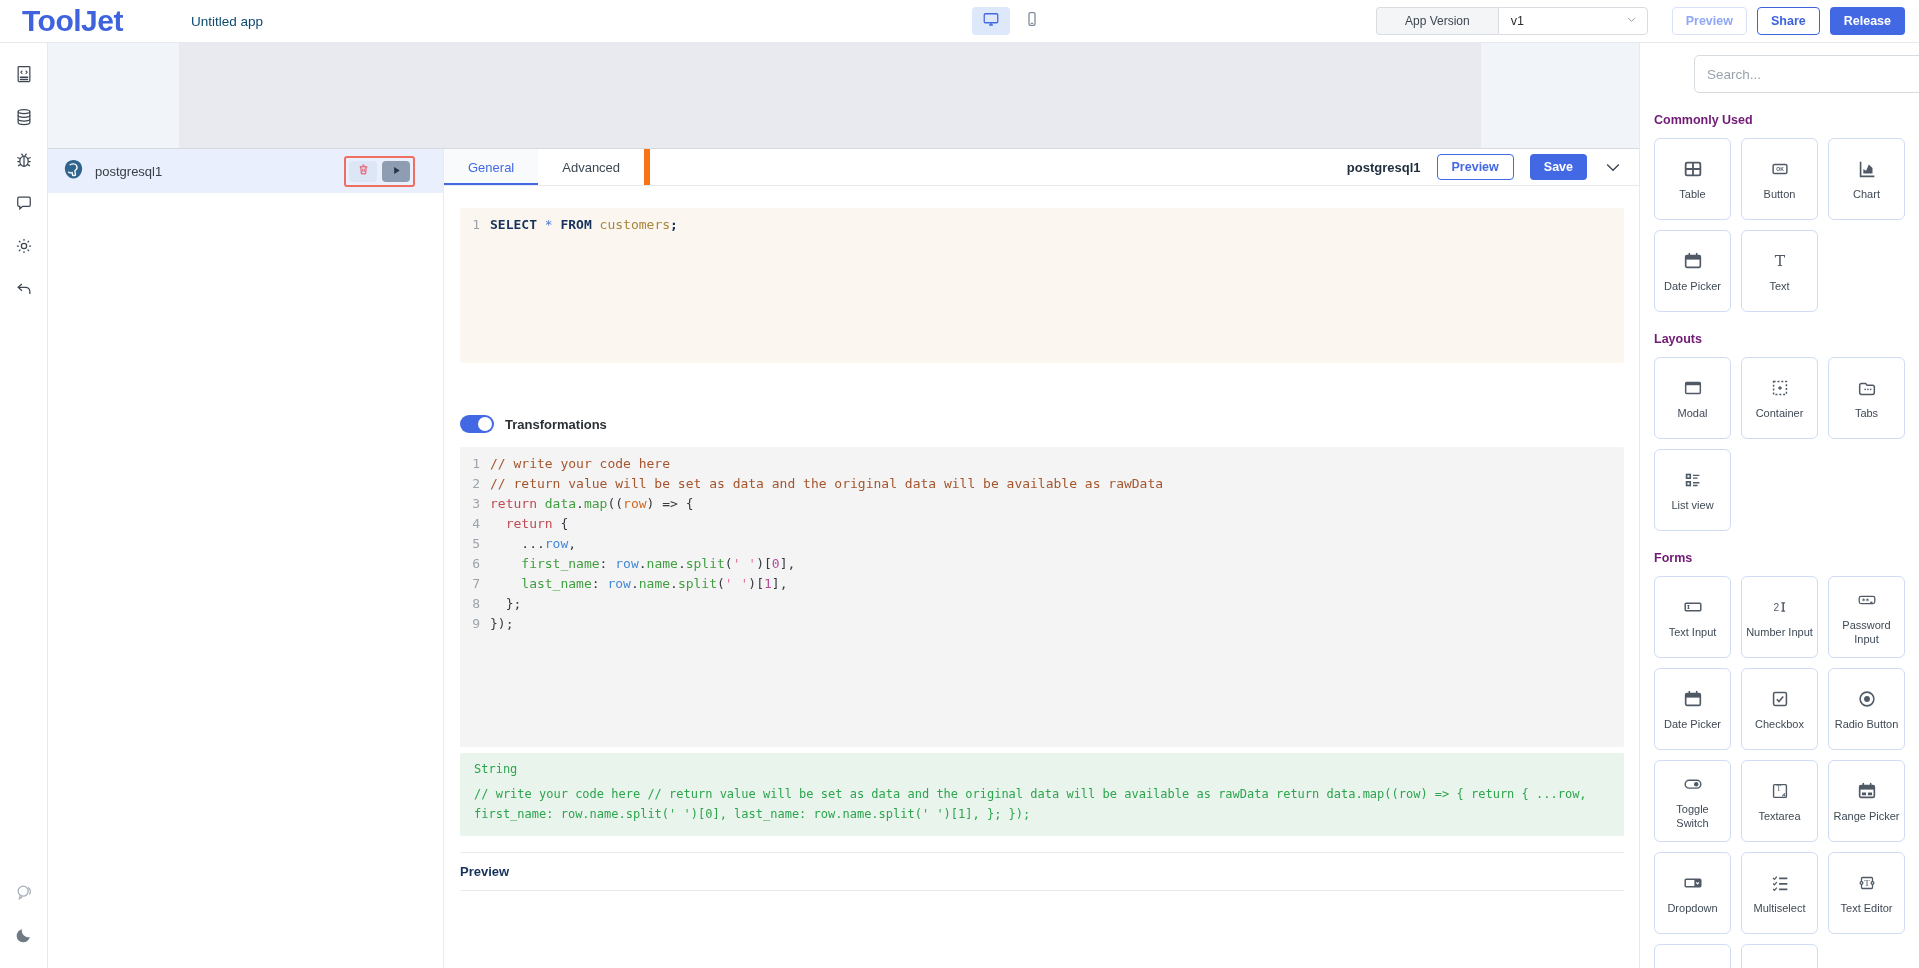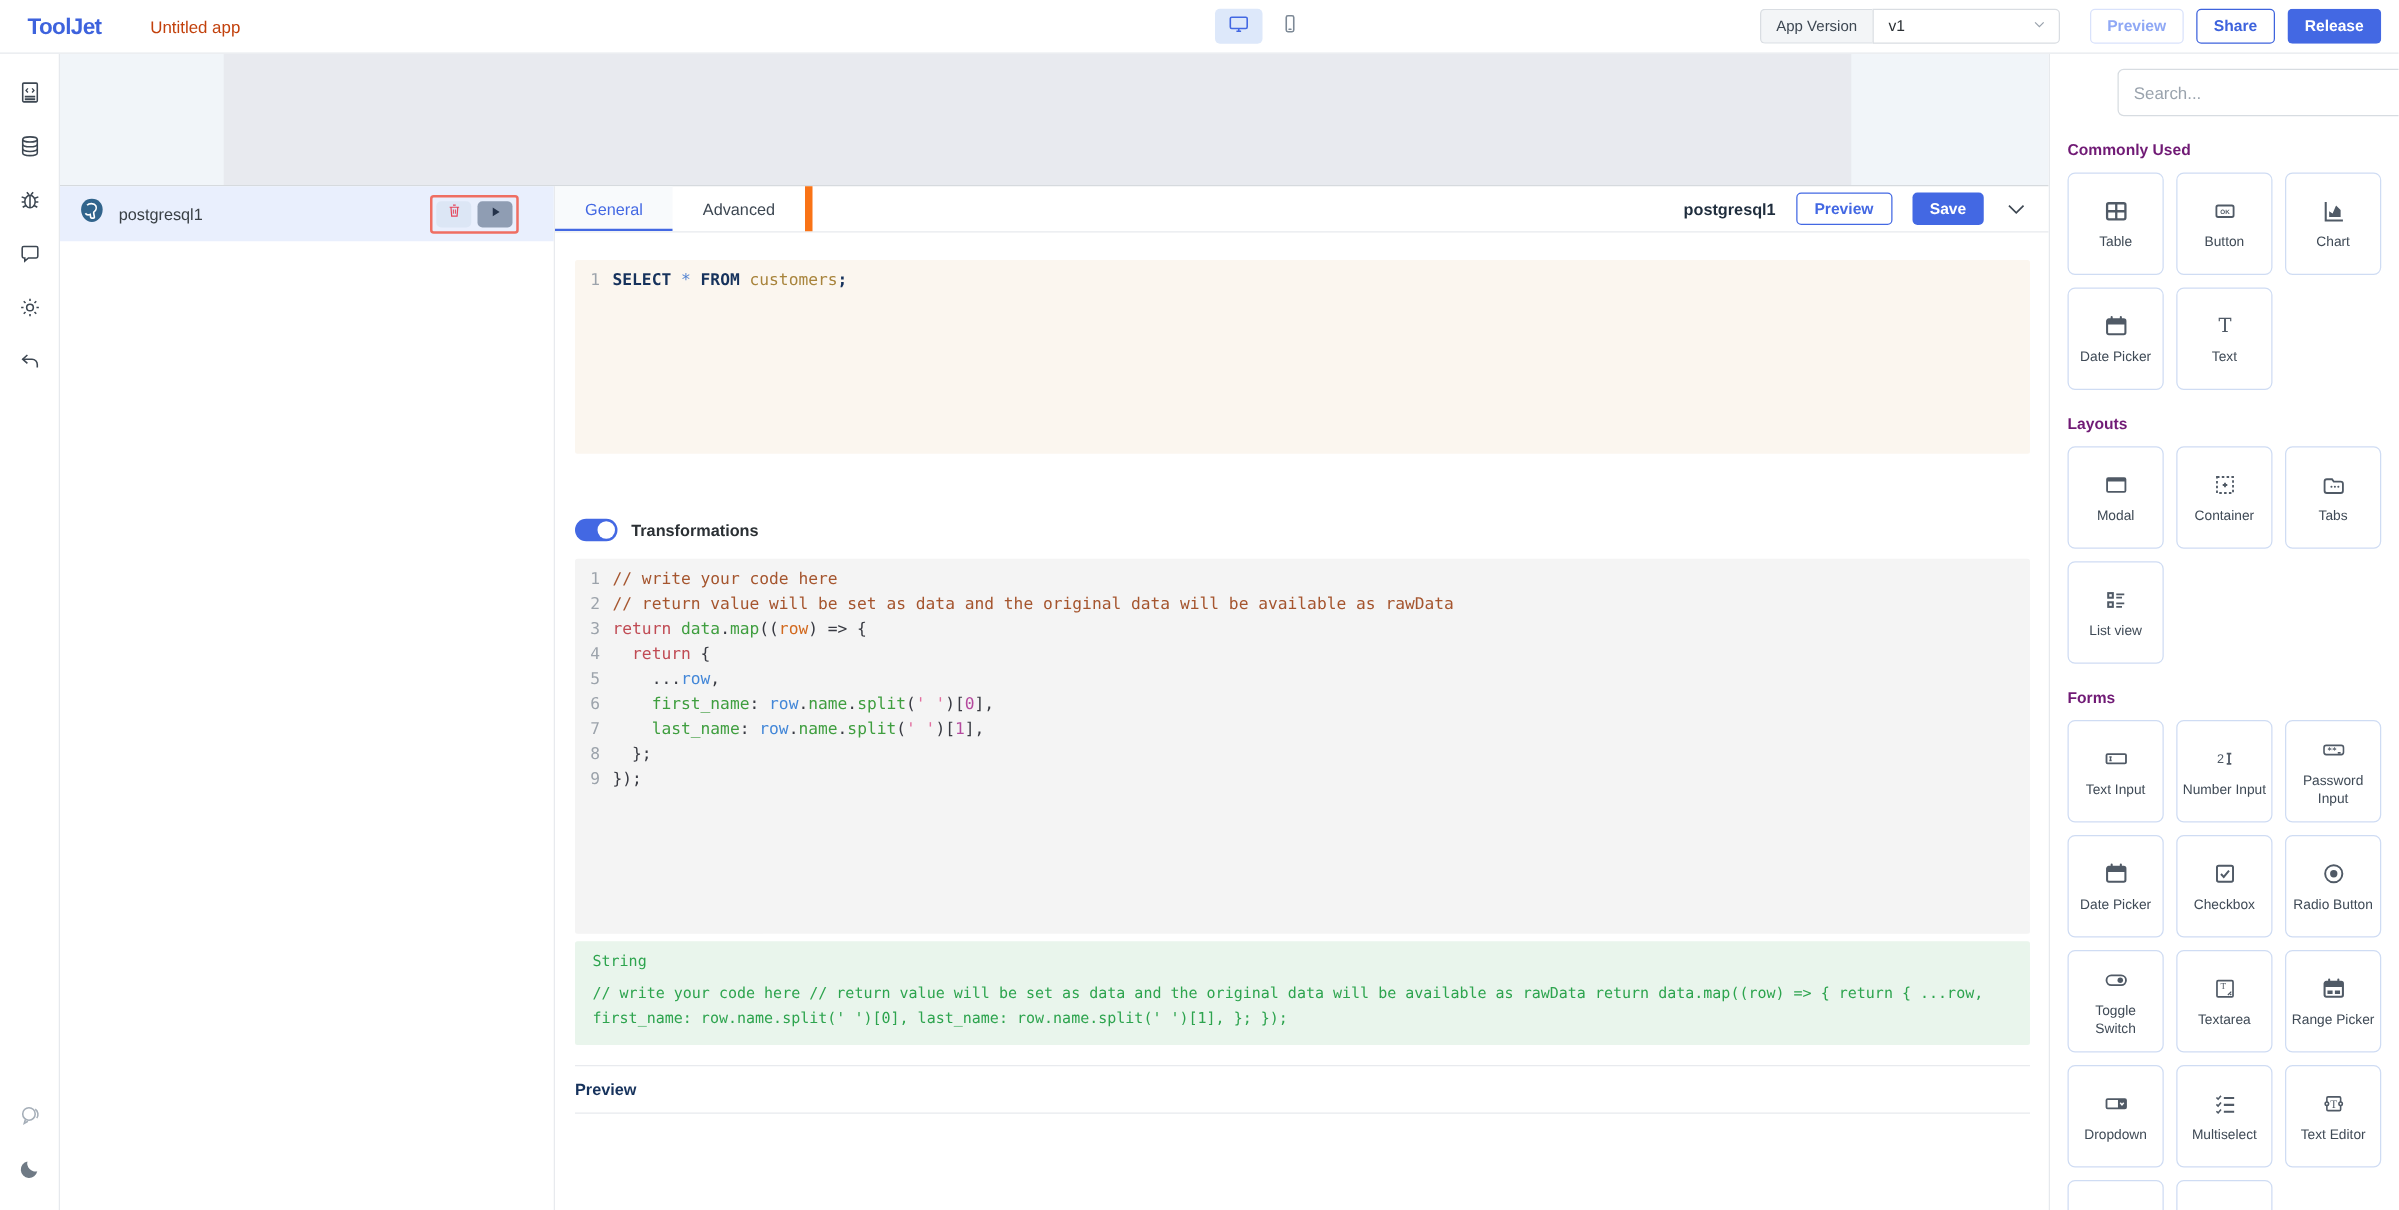--- a/index.html
+++ b/index.html
@@ -3,29 +3,29 @@
 <meta charset="utf-8">
 <style>
   * { margin:0; padding:0; box-sizing:border-box; }
   html,body { width:1919px; height:968px; overflow:hidden; background:#fff;
     font-family:"Liberation Sans", sans-serif; color:#2b3034; }
   .app { width:1919px; height:968px; display:flex; flex-direction:column; position:relative; }
 
   
   .topbar { height:43px; flex:0 0 43px; display:flex; align-items:center; background:#fff;
     border-bottom:1px solid #e6e9ed; padding:0 14px; position:relative; z-index:5; }
-  .logo { font-size:18px; font-weight:bold; color:#3e63dd; letter-spacing:-0.5px; margin-left:8px; }
-  .app-title { font-size:13.5px; color:#c2410c; margin-left:39px; }
+  .logo { font-size:30px; font-weight:bold; color:#3e63dd; letter-spacing:-0.5px; margin-left:8px; }
+  .app-title { font-size:13.5px; color:#0c4a6e; margin-left:68px; }
   .device-toggle { position:absolute; left:972px; display:flex; gap:3px; }
   .device-btn { width:38px; height:28px; display:flex; align-items:center; justify-content:center;
     border-radius:4px; cursor:pointer; background:#fff; }
   .device-btn.active { background:#dde8fa; }
   .topbar-right { margin-left:auto; display:flex; align-items:center; gap:10px; }
   .version-ctl { display:flex; align-items:stretch; height:28px; margin-right:14px; }
-  .version-label { display:flex; align-items:center; padding:0 12px; background:#f3f5f7;
+  .version-label { display:flex; align-items:center; padding:0 28px; background:#f3f5f7;
     border:1px solid #d9dde2; border-right:none; border-radius:4px 0 0 4px; font-size:12px; color:#3d4752; }
   .version-select { display:flex; align-items:center; justify-content:space-between; width:150px;
     border:1px solid #d9dde2; border-radius:0 4px 4px 0; padding:0 8px 0 12px; font-size:12.5px; cursor:pointer; }
   .btn { height:28px; display:inline-flex; align-items:center; padding:0 13px; border-radius:4px;
     font-size:12.5px; font-weight:bold; cursor:pointer; border:1px solid transparent; }
   .btn-preview-top { color:#8fa8f5; border-color:#d9e2fb; background:#fff; }
   .btn-share { color:#3e63dd; border-color:#3e63dd; background:#fff; }
   .btn-release { color:#fff; background:#4368e3; }
 
   

